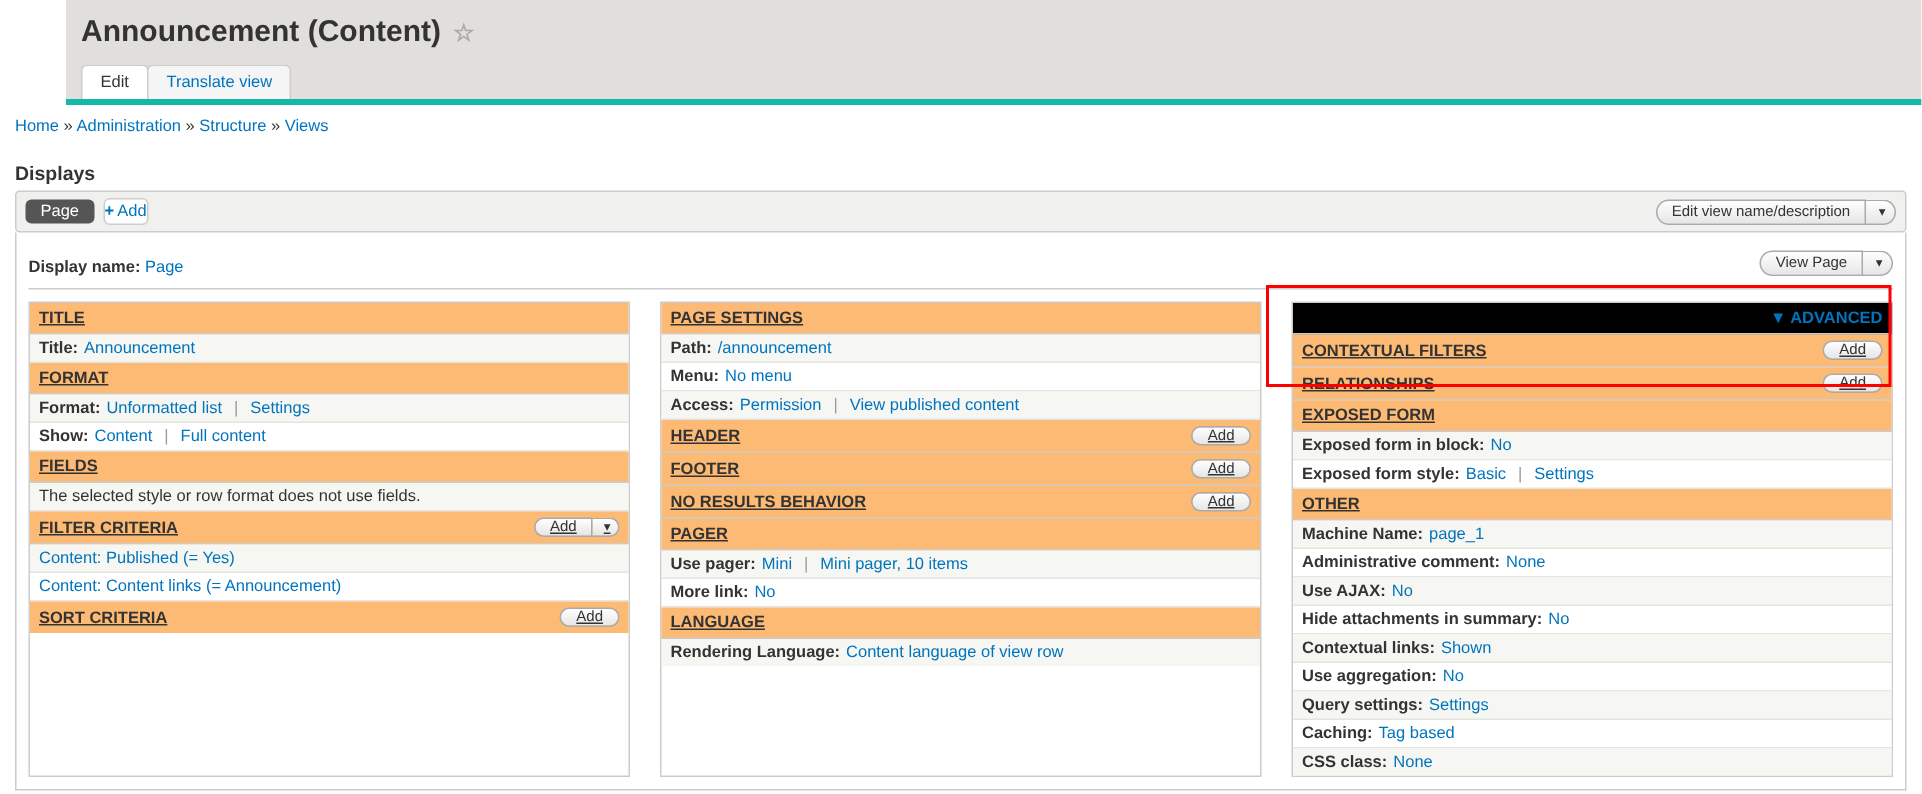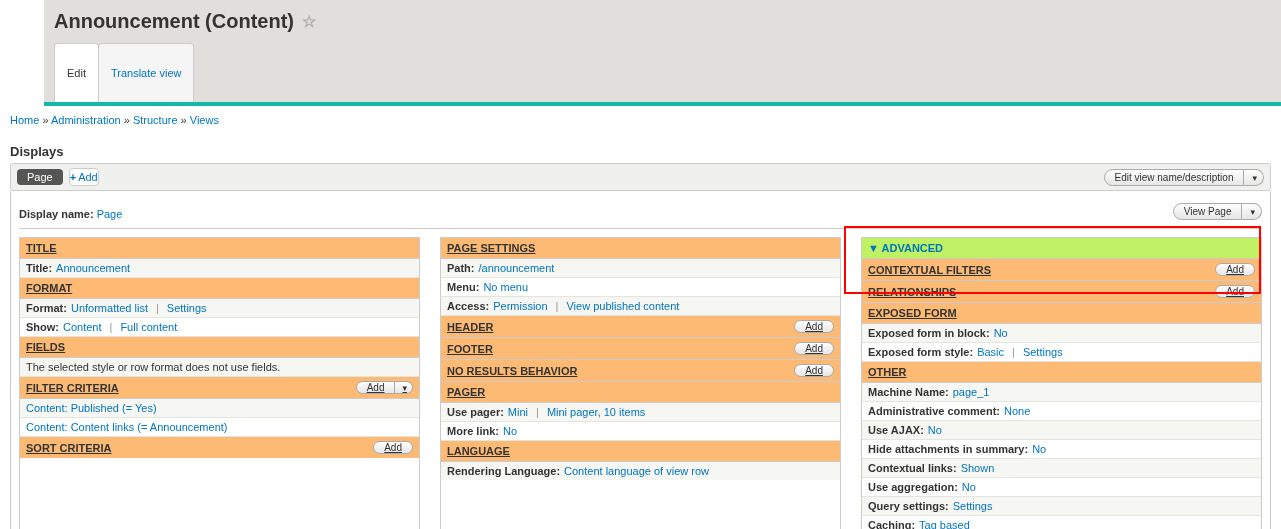--- a/index.html
+++ b/index.html
@@ -1,21 +1,21 @@
 <!DOCTYPE html>
 <html><head>
 <meta charset="utf-8">
 <style>
 * { box-sizing: border-box; margin: 0; padding: 0; }
 body { font-family: "Lucida Grande", Verdana, sans-serif; font-size: 11px; color: #333; background: #fff; }
 .top-bar { background: #e0dfdb; border-bottom: 4px solid #14b8a6; padding: 10px 10px 0 10px; margin-left: 44px; }
 h1 { font-size: 20px; font-weight: bold; color: #333; margin-bottom: 10px; display: flex; align-items: center; gap: 8px; }
 .star-icon { color: #aaa; font-size: 16px; }
 .tabs { display: flex; gap: 0; margin-top: 10px; }
-.tab { padding: 23px 12px; border: 1px solid #ccc; border-bottom: none; background: #f5f5f5; font-size: 11px; color: #0074bd; cursor: pointer; border-radius: 4px 4px 0 0; margin-right: -1px; }
+.tab { padding: 5px 12px; border: 1px solid #ccc; border-bottom: none; background: #f5f5f5; font-size: 11px; color: #0074bd; cursor: pointer; border-radius: 4px 4px 0 0; margin-right: -1px; }
 .tab.active { background: #fff; color: #333; }
 .breadcrumb { padding: 8px 10px; font-size: 11px; color: #333; }
 .breadcrumb a { color: #0074bd; text-decoration: none; }
 .content { padding: 0 10px; }
 h2.displays-h { font-size: 13px; font-weight: bold; margin: 10px 0 4px 0; }
 .displays-bar { background: #f0f0ee; border: 1px solid #ccc; padding: 4px 6px; display: flex; align-items: center; gap: 6px; border-radius: 3px; }
 .displays-bar .display-tab { background: #555; color: #fff; padding: 2px 10px; border-radius: 4px; font-size: 11px; }
 .add-btn { background: #fff; border: 1px solid #ccc; border-radius: 4px; padding: 2px 0; color: #0074bd; cursor: pointer; font-size: 11px; }
 .plus { font-weight: bold; margin-right: 2px; }
 .right-actions { margin-left: auto; display: flex; align-items: center; }
@@ -33,21 +33,21 @@
 .col-right { border: 1px solid #ccc; position: relative; }
 .section-header { background: #fdba74; border-bottom: 1px solid #ccc; padding: 4px 6px; font-weight: bold; font-size: 11px; display: flex; align-items: center; text-decoration: underline; }
 .section-header .add-pill { margin-left: auto; }
 .section-row { padding: 3px 6px; font-size: 11px; background: #f6f6f2; border-bottom: 1px solid #e5e5e0; display: flex; align-items: center; gap: 4px; flex-wrap: wrap; }
 .section-row.even { background: #fff; }
 .sep { color: #999; margin: 0 4px; }
 .add-pill { background: linear-gradient(#fefefe,#e6e6e6); border: 1px solid #aaa; border-radius: 10px; padding: 0px 10px; font-size: 10px; cursor: pointer; color: #333; font-weight: normal; }
 .add-pill-group { display:flex; margin-left:auto; }
 .add-pill-group .add-pill:first-child{ border-radius: 10px 0 0 10px; }
 .add-pill-group .add-pill:last-child{ border-radius: 0 10px 10px 0; border-left:none; padding:0 5px;}
-.advanced-header { background: #bef264; padding: 4px 6px; border-bottom: 1px solid #ccc; }
+.advanced-header { background: #000000; padding: 4px 6px; border-bottom: 1px solid #ccc; text-align: right; }
 .advanced-toggle { color: #0074bd; font-weight: bold; cursor: pointer; font-size: 11px; }
 .red-box { position: absolute; border: 2px solid red; top: -12px; left: -18px; right: 0; height: 68px; pointer-events: none; }
 .footer-actions { padding: 15px 10px; }
 .triangle-down::after { content: "▾"; font-size: 9px; margin-left: 2px; }
 </style>
 </head>
 <body>
 
 <div class="top-bar">
   <h1>

